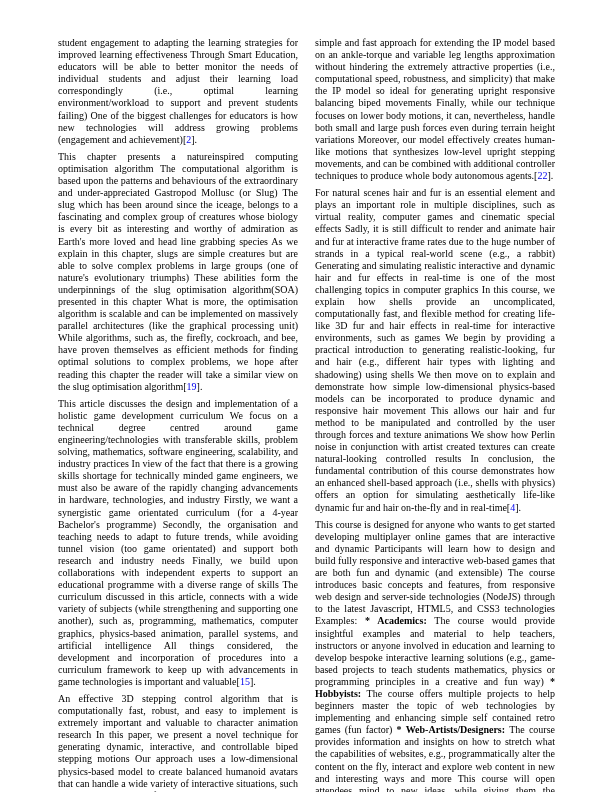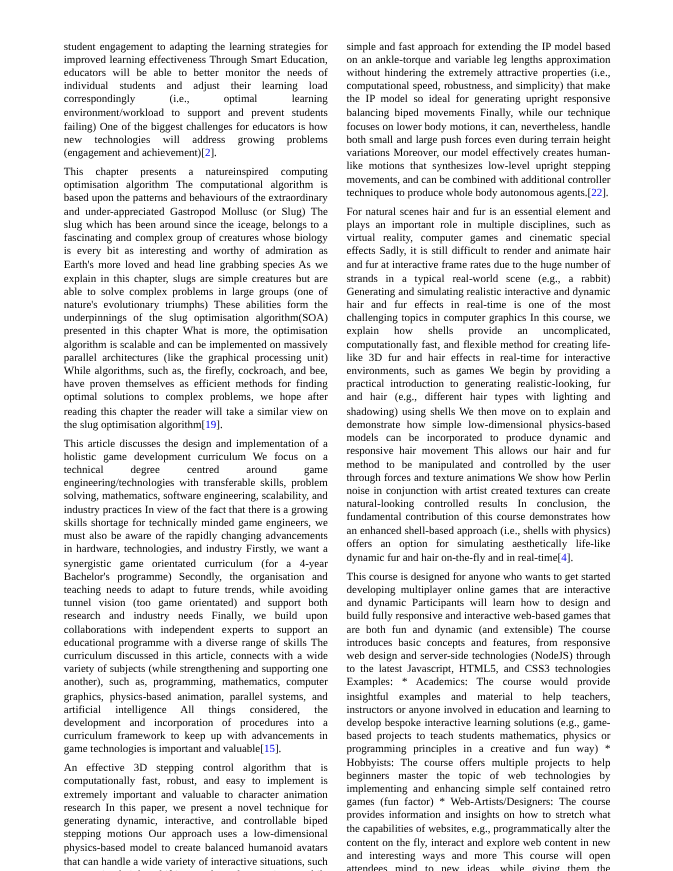--- a/index.html
+++ b/index.html
@@ -28,21 +28,21 @@
     font-size: 10px;
     line-height: 12.1px;
     text-align: justify;
     color: #000000;
   }
   .col p {
     margin: 0 0 5px 0;
     padding: 0;
   }
   .col p:last-child { margin-bottom: 0; }
-  .bold { font-weight: normal; }
+  .bold { font-weight: bold; }
   .cite { cursor: pointer; }
 </style>
 </head>
 <body>
 
 <div class="page" style="background: rgb(255, 255, 255); color: rgb(0, 0, 0);">
   <div class="columns">
     <div class="col">
         <p><span>student engagement to adapting the learning strategies for improved learning effectiveness Through Smart Education, educators will be able to better monitor the needs of individual students and adjust their learning load correspondingly (i.e., optimal learning environment/workload to support and prevent students failing) One of the biggest challenges for educators is how new technologies will address growing problems (engagement and achievement)[</span><span class="cite" style="color: rgb(0, 0, 238);">2</span><span>].</span></p>
         <p><span>This chapter presents a natureinspired computing optimisation algorithm The computational algorithm is based upon the patterns and behaviours of the extraordinary and under-appreciated Gastropod Mollusc (or Slug) The slug which has been around since the iceage, belongs to a fascinating and complex group of creatures whose biology is every bit as interesting and worthy of admiration as Earth's more loved and head line grabbing species As we explain in this chapter, slugs are simple creatures but are able to solve complex problems in large groups (one of nature's evolutionary triumphs) These abilities form the underpinnings of the slug optimisation algorithm(SOA) presented in this chapter What is more, the optimisation algorithm is scalable and can be implemented on massively parallel architectures (like the graphical processing unit) While algorithms, such as, the firefly, cockroach, and bee, have proven themselves as efficient methods for finding optimal solutions to complex problems, we hope after reading this chapter the reader will take a similar view on the slug optimisation algorithm[</span><span class="cite" style="color: rgb(0, 0, 238);">19</span><span>].</span></p>

